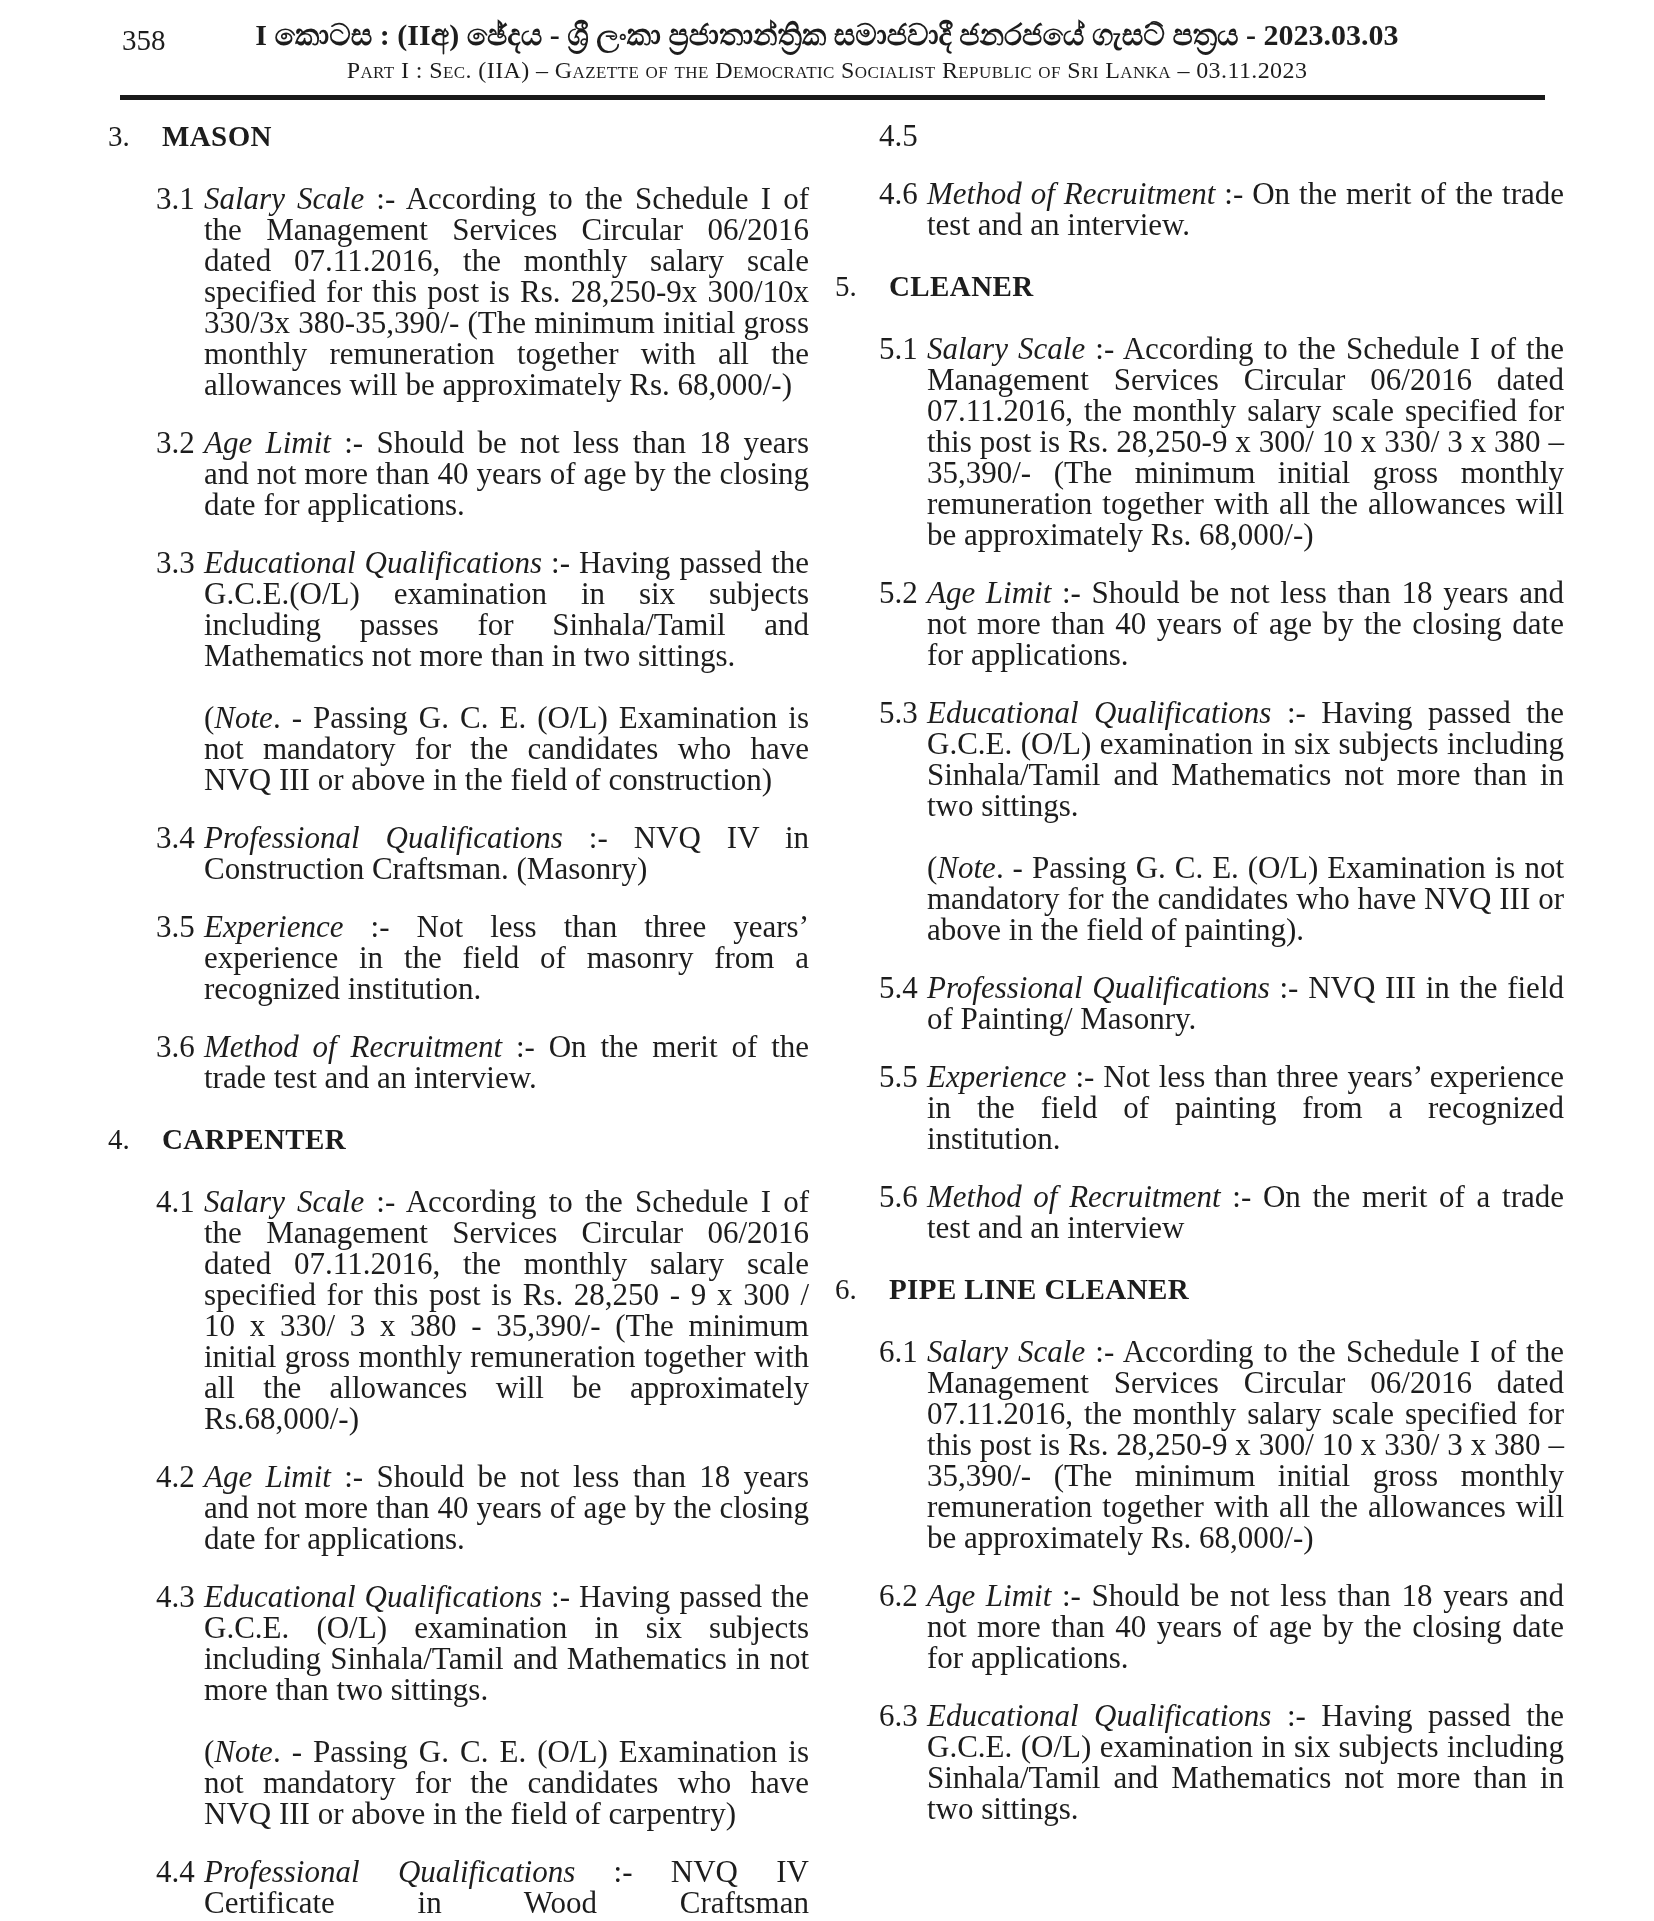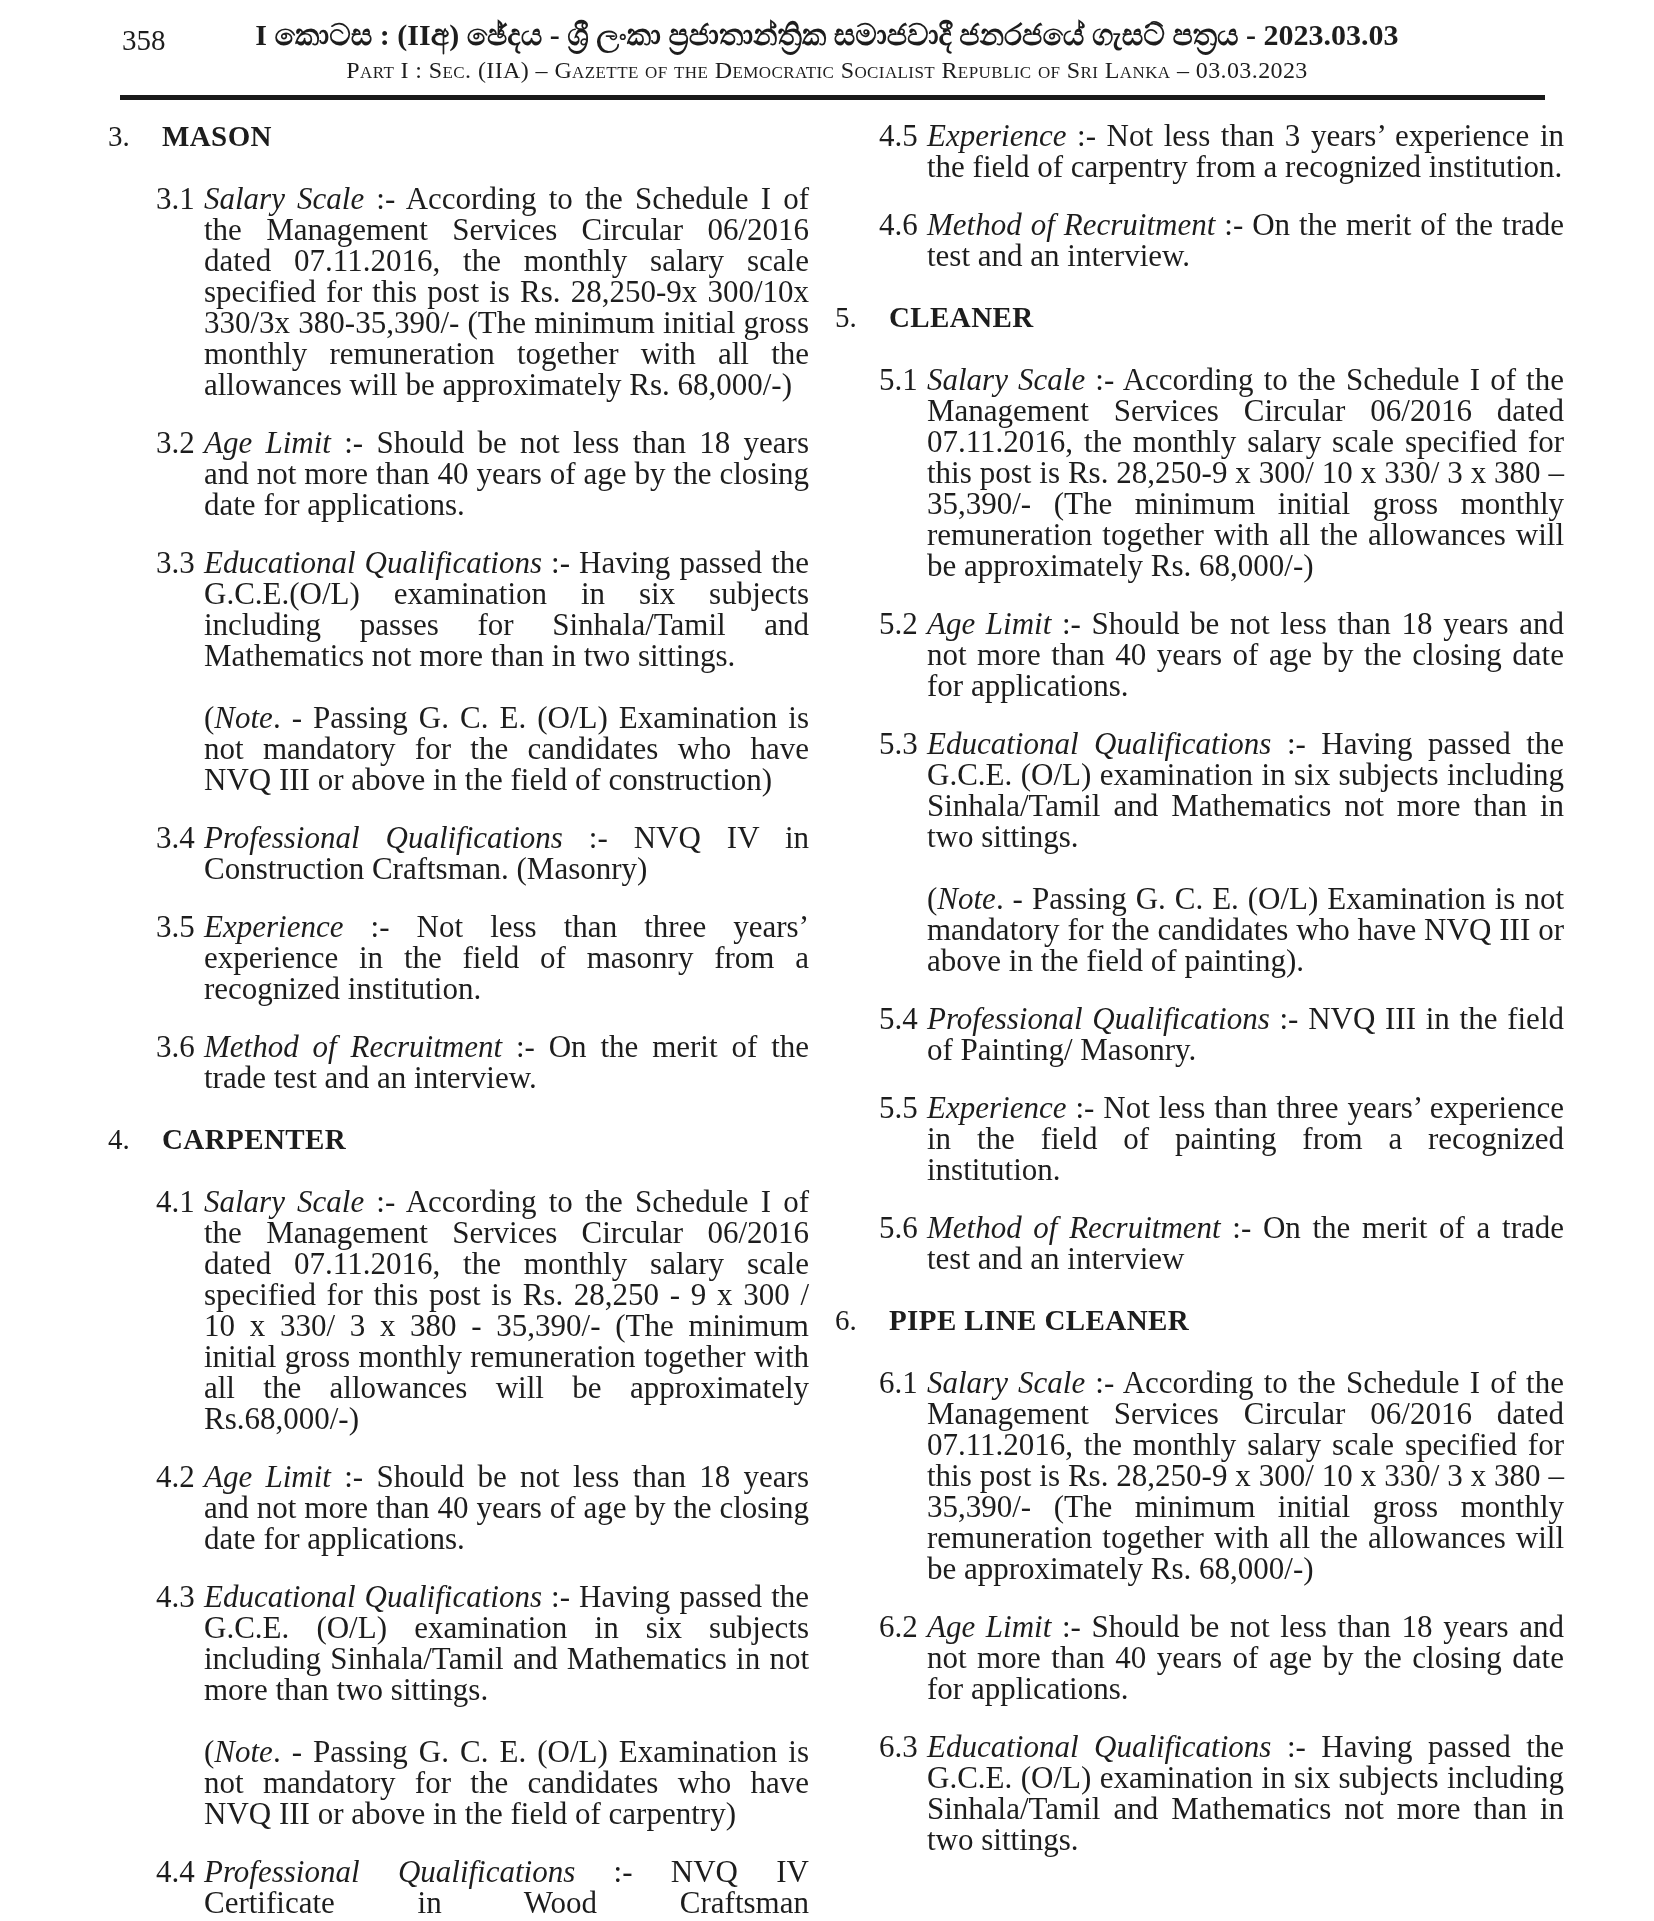--- a/index.html
+++ b/index.html
@@ -75,21 +75,21 @@
   .ilabel { font-style: italic; }
 </style>
 </head>
 <body>
 
 <div class="page">
 
   <header class="header">
     <div class="pageno">358</div>
     <div class="h-si">I කොටස : (IIඅ) ඡේදය - ශ්‍රී ලංකා ප්‍රජාතාන්ත්‍රික සමාජවාදී ජනරජයේ ගැසට් පත්‍රය - 2023.03.03</div>
-    <div class="h-en">Part I : Sec. (IIA) – Gazette of the Democratic Socialist Republic of Sri Lanka – 03.03.2023</div>
+    <div class="h-en">Part I : Sec. (IIA) – Gazette of the Democratic Socialist Republic of Sri Lanka – 03.11.2023</div>
     <div class="rule"></div>
   </header>
 
   <main class="columns">
     <section class="col col-left">
         <section class="sec">
           <div class="sec-head">
             <span class="sec-num">3.</span>
             <span class="sec-title">MASON</span>
           </div>
@@ -160,23 +160,20 @@
             <div class="itext">
               <p class="para"><i class="ilabel">Professional Qualifications</i> <span class="itxt">:- NVQ IV Certificate in Wood Craftsman (building/furniture).</span></p>
             </div>
           </div>
         </section>
       </section>
     <section class="col col-right">
         <section class="sec">
           <div class="item">
             <span class="inum">4.5</span>
-            <div class="itext">
-              <p class="para"><i class="ilabel">Experience</i> <span class="itxt">:- Not less than 3 years’ experience in the field of carpentry from a recognized institution.</span></p>
-            </div>
           </div>
           <div class="item">
             <span class="inum">4.6</span>
             <div class="itext">
               <p class="para"><i class="ilabel">Method of Recruitment</i> <span class="itxt">:- On the merit of the trade test and an interview.</span></p>
             </div>
           </div>
         </section>
         <section class="sec">
           <div class="sec-head">

